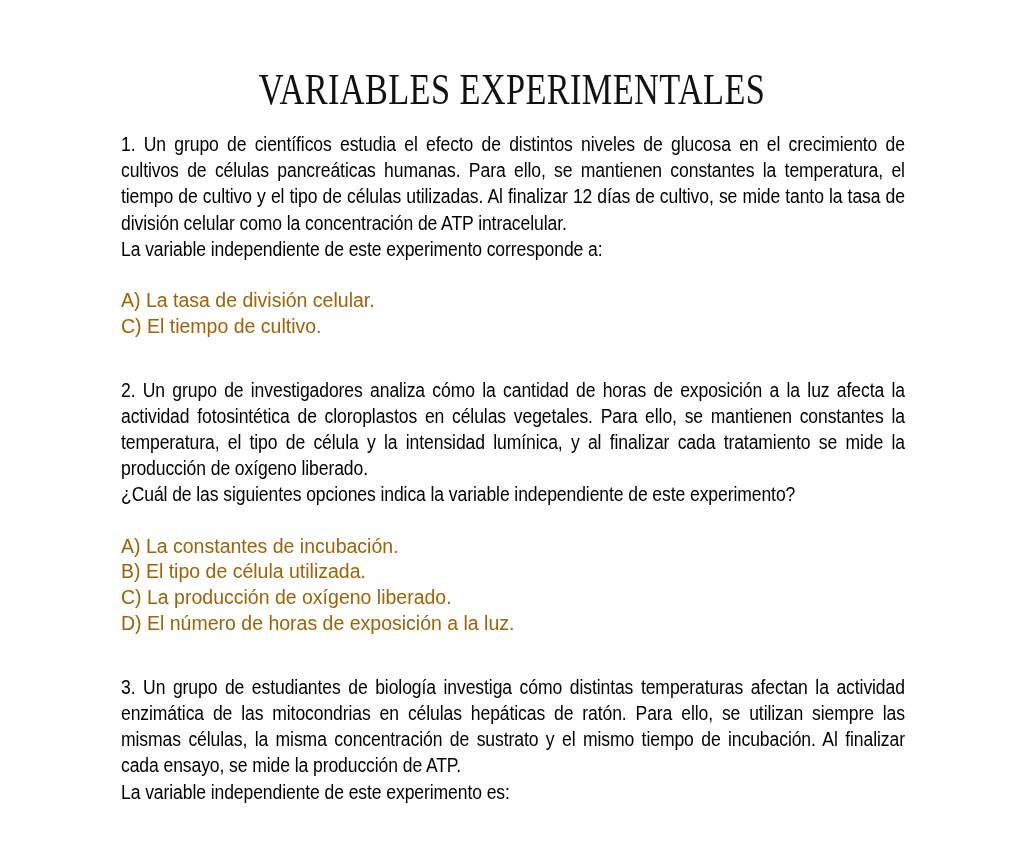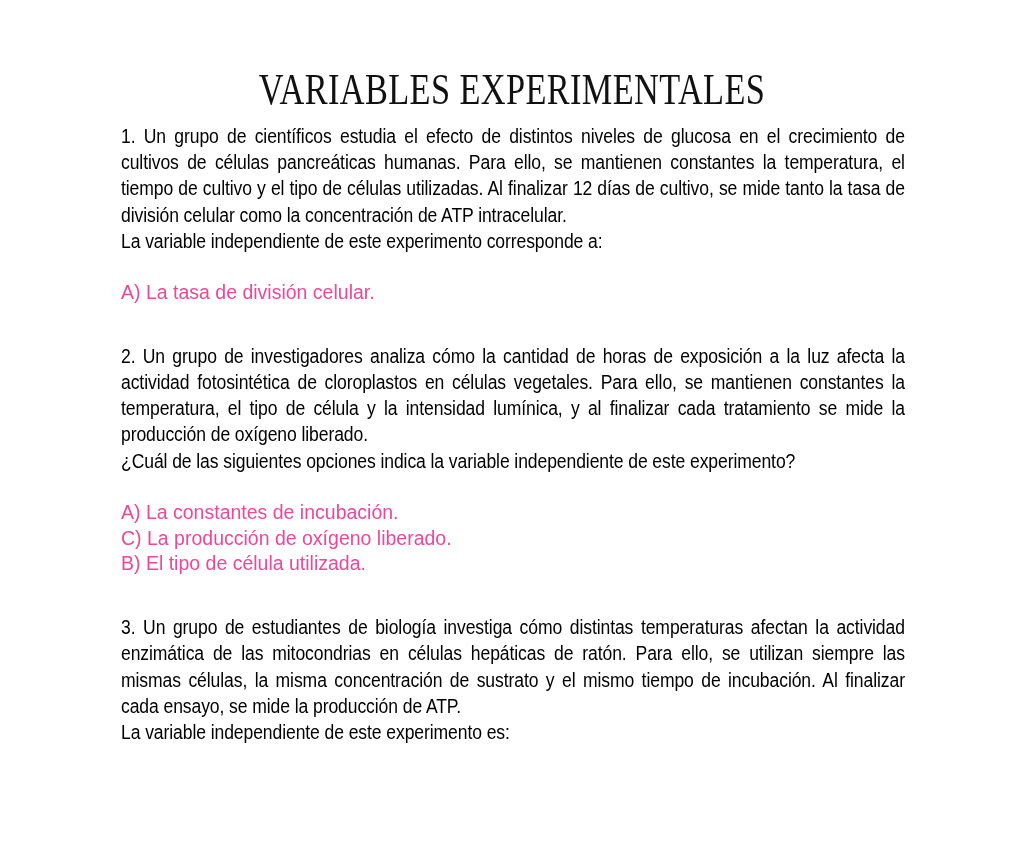--- a/index.html
+++ b/index.html
@@ -42,21 +42,21 @@
     transform: scaleX(0.78);
     transform-origin: center top;
     white-space: nowrap;
     color: #111111;
   }
 
   
   .content {
     position: absolute;
     left: 121px;
-    top: 123px;
+    top: 131px;
     width: 784px;
   }
 
   .question-block {
     margin: 0 0 0 0;
   }
 
   .question-block + .question-block {
     margin-top: 37px;
   }
@@ -94,47 +94,49 @@
     padding: 0;
   }
 
   .option {
     margin: 0;
     padding: 0;
     font-size: 19.5px;
     line-height: 25.8px;
     font-family: "Liberation Sans", "DejaVu Sans", sans-serif;
     white-space: nowrap;
-    color: #ec4899;
+    color: #a16207;
   }
 </style>
 </head>
 <body>
 
 <div class="page">
 
   <h1 class="doc-title">VARIABLES EXPERIMENTALES</h1>
 
   <div class="content">
 
     <section class="question-block">
       <p class="q-body">1. Un grupo de científicos estudia el efecto de distintos niveles de glucosa en el crecimiento de cultivos de células pancreáticas humanas. Para ello, se mantienen constantes la temperatura, el tiempo de cultivo y el tipo de células utilizadas. Al finalizar 12 días de cultivo, se mide tanto la tasa de división celular como la concentración de ATP intracelular.</p>
       <p class="q-prompt">La variable independiente de este experimento corresponde a:</p>
       <ul class="options">
         <li class="option">A) La tasa de división celular.</li>
+        <li class="option">C) El tiempo de cultivo.</li>
       </ul>
     </section>
 
     <section class="question-block">
       <p class="q-body">2. Un grupo de investigadores analiza cómo la cantidad de horas de exposición a la luz afecta la actividad fotosintética de cloroplastos en células vegetales. Para ello, se mantienen constantes la temperatura, el tipo de célula y la intensidad lumínica, y al finalizar cada tratamiento se mide la producción de oxígeno liberado.</p>
       <p class="q-prompt">¿Cuál de las siguientes opciones indica la variable independiente de este experimento?</p>
       <ul class="options">
         <li class="option">A) La constantes de incubación.</li>
+        <li class="option">B) El tipo de célula utilizada.</li>
         <li class="option">C) La producción de oxígeno liberado.</li>
-        <li class="option">B) El tipo de célula utilizada.</li>
+        <li class="option">D) El número de horas de exposición a la luz.</li>
       </ul>
     </section>
 
     <section class="question-block">
       <p class="q-body">3. Un grupo de estudiantes de biología investiga cómo distintas temperaturas afectan la actividad enzimática de las mitocondrias en células hepáticas de ratón. Para ello, se utilizan siempre las mismas células, la misma concentración de sustrato y el mismo tiempo de incubación. Al finalizar cada ensayo, se mide la producción de ATP.</p>
       <p class="q-prompt">La variable independiente de este experimento es:</p>
     </section>
 
   </div>
 </div>

